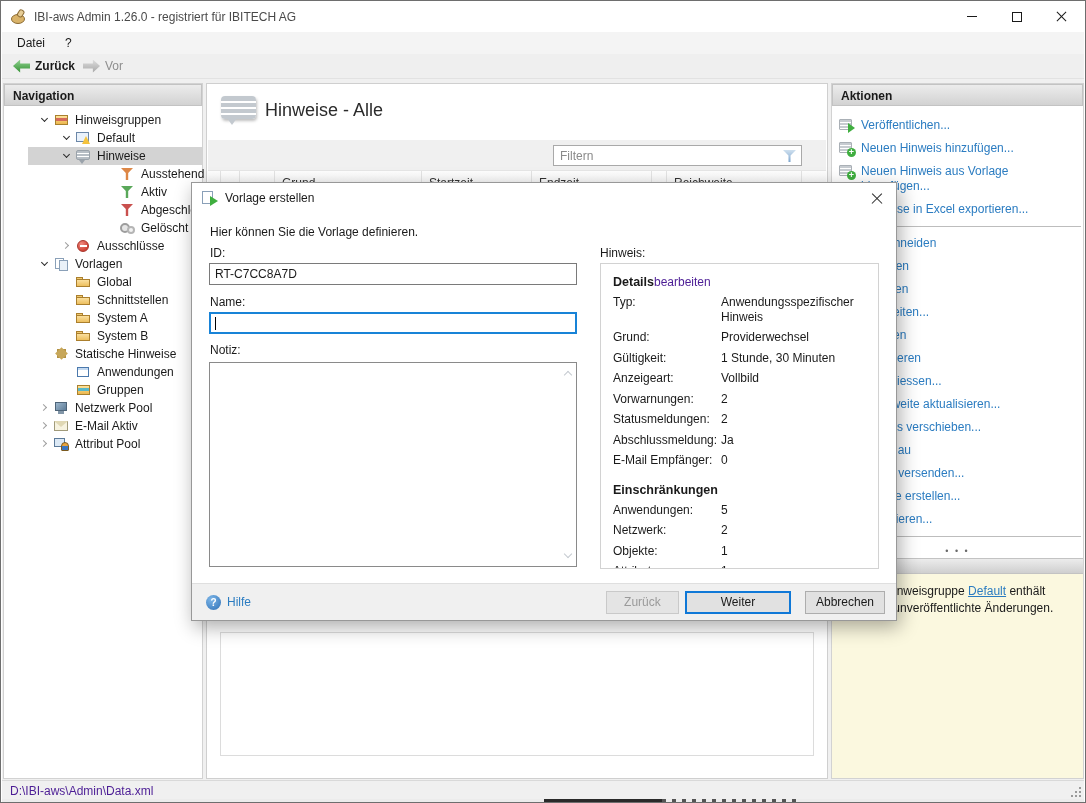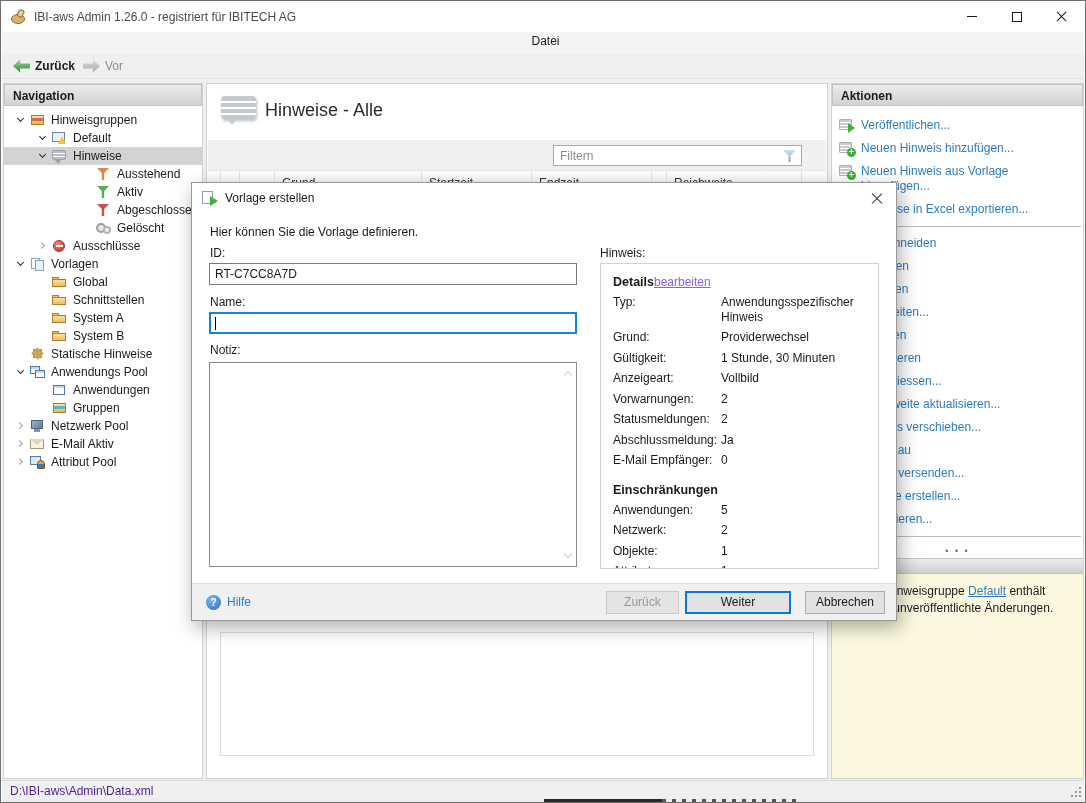--- a/index.html
+++ b/index.html
@@ -14,38 +14,38 @@
   .win-controls{position:absolute;right:1px;top:1px;height:29px;display:flex;}
   .wc{width:45px;height:29px;display:flex;align-items:center;justify-content:center;}
   .wc-min i{display:block;width:10px;height:1px;background:#1a1a1a;}
   .wc-max i{display:block;width:10px;height:10px;border:1px solid #1a1a1a;}
   .wc-close i{display:block;position:relative;width:13px;height:13px;}
   .wc-close i::before,.wc-close i::after{content:"";position:absolute;left:0;top:6px;width:13px;height:1px;background:#1a1a1a;}
   .wc-close i::before{transform:rotate(45deg);}
   .wc-close i::after{transform:rotate(-45deg);}
 
   
-  .menubar{position:absolute;left:1px;right:1px;top:31px;height:22px;background:#f4f4f4;display:flex;align-items:center;padding-left:5px;flex-direction:column;}
+  .menubar{position:absolute;left:1px;right:1px;top:31px;height:22px;background:#f4f4f4;display:flex;align-items:center;padding-left:5px;}
   .menu-item{padding:2px 10px;}
   .toolbar{position:absolute;left:1px;right:1px;top:53px;height:25px;background:#efefef;border-bottom:1px solid #e2e2e2;display:flex;align-items:center;padding-left:7px;}
   .tbtn{display:flex;align-items:center;gap:5px;padding:2px 4px;}
   .arr-left{width:17px;height:13px;clip-path:polygon(0 50%,42% 0,42% 30%,100% 30%,100% 70%,42% 70%,42% 100%);background:linear-gradient(#8ed08e,#2f8f2f);}
   .arr-right{width:17px;height:13px;clip-path:polygon(100% 50%,58% 0,58% 30%,0 30%,0 70%,58% 70%,58% 100%);background:linear-gradient(#dcdcdc,#a6a6a6);}
   .tb-back{font-weight:bold;color:#1a1a1a;}
   .tb-vor{color:#8e8e8e;}
 
   
   .workspace{position:absolute;left:1px;right:1px;top:78px;bottom:22px;background:#f0f0f0;}
   .panel-header{height:22px;background:linear-gradient(#ececec,#d2d2d2);border:1px solid #c3c3c3;
                 font-weight:bold;color:#1a1a1a;padding:4px 0 0 8px;}
 
   
   .nav{position:absolute;left:1px;top:4px;width:200px;bottom:1px;background:#fff;border:1px solid #d2d2d2;}
   .tree{padding-top:5px;}
-  .navrow{display:flex;align-items:center;height:18px;line-height:18px;white-space:nowrap;}
+  .navrow{display:flex;align-items:center;height:18px;line-height:18px;white-space:nowrap;margin-left:24px;}
   .navrow[data-selected="true"]{background:#d3d3d3;}
   .navrow[data-lvl="0"]{padding-left:9px;}
   .navrow[data-lvl="1"]{padding-left:31px;}
   .navrow[data-lvl="2"]{padding-left:31px;}
   .navrow[data-lvl="3"]{padding-left:75px;}
   .chev{width:16px;height:16px;position:relative;flex:none;}
   .navrow[data-chev="down"] .chev::before{content:"";position:absolute;left:5px;top:4px;width:5px;height:5px;
       border-right:1.5px solid #2b2b2b;border-bottom:1.5px solid #2b2b2b;transform:rotate(45deg);}
   .navrow[data-chev="right"] .chev::before{content:"";position:absolute;left:4px;top:5px;width:5px;height:5px;
       border-right:1.5px solid #9f9f9f;border-top:1.5px solid #9f9f9f;transform:rotate(45deg);}
@@ -155,21 +155,21 @@
   .notiz{position:absolute;left:17px;top:179px;width:368px;height:205px;border:1px solid #8a8a8a;}
   .notiz textarea{width:100%;height:100%;border:none;outline:none;resize:none;background:#fff;font-family:"Liberation Sans",sans-serif;font-size:12px;padding:3px 18px 3px 5px;}
   .sc{position:absolute;right:3px;width:9px;height:9px;pointer-events:none;}
   .sc::before{content:"";position:absolute;left:1px;width:6px;height:6px;border-right:1.6px solid #c5cad0;border-top:1.6px solid #c5cad0;}
   .sc-up{top:6px;}.sc-up::before{top:3px;transform:rotate(-45deg);}
   .sc-down{bottom:6px;}.sc-down::before{top:0;transform:rotate(135deg);}
   .l-hinweis{left:408px;top:63px;}
   .details-box{position:absolute;left:408px;top:80px;width:279px;height:306px;border:1px solid #d2d2d2;padding:11px 12px;overflow:hidden;}
   .d-headrow{display:flex;align-items:baseline;}
   .d-heading{font-weight:bold;font-size:12.5px;}
-  .edit-link{color:#8b5cf6;text-decoration:underline;}
+  .edit-link{color:#4c1d95;}
   .d-row{display:flex;margin-top:5.5px;line-height:15px;}
   .d-key{width:108px;flex:none;}
   .d-val{flex:1;}
   .d-heading2{font-weight:bold;font-size:12.5px;margin-top:15px;}
   .dlg-footer{position:absolute;left:0;right:0;bottom:0;height:37px;background:#f0f0f0;border-top:1px solid #dfdfdf;
       display:flex;align-items:center;padding:0 11px 0 14px;}
   .help{display:flex;align-items:center;gap:6px;color:#2b7cc1;}
   .help-icon{width:15px;height:15px;border-radius:50%;color:#fff;font-weight:bold;font-size:10px;text-align:center;line-height:15px;
       background:radial-gradient(circle at 35% 30%,#7db6e8,#2d6fb5);}
   .btns{margin-left:auto;display:flex;align-items:center;}
@@ -297,25 +297,20 @@
         <div class="navrow" data-lvl="1" data-chev="none" data-selected="false">
           <span class="chev"></span>
           <span class="ticon" data-icon="folder-icon"></span>
           <span class="nlabel">System B</span>
         </div>
         <div class="navrow" data-lvl="0" data-chev="none" data-selected="false">
           <span class="chev"></span>
           <span class="ticon" data-icon="gear-icon"></span>
           <span class="nlabel">Statische Hinweise</span>
         </div>
-        <div class="navrow" data-lvl="0" data-chev="down" data-selected="false">
-          <span class="chev"></span>
-          <span class="ticon" data-icon="app-windows-icon"></span>
-          <span class="nlabel">Anwendungs Pool</span>
-        </div>
         <div class="navrow" data-lvl="1" data-chev="none" data-selected="false">
           <span class="chev"></span>
           <span class="ticon" data-icon="app-window-icon"></span>
           <span class="nlabel">Anwendungen</span>
         </div>
         <div class="navrow" data-lvl="1" data-chev="none" data-selected="false">
           <span class="chev"></span>
           <span class="ticon" data-icon="group-box-icon"></span>
           <span class="nlabel">Gruppen</span>
         </div>

